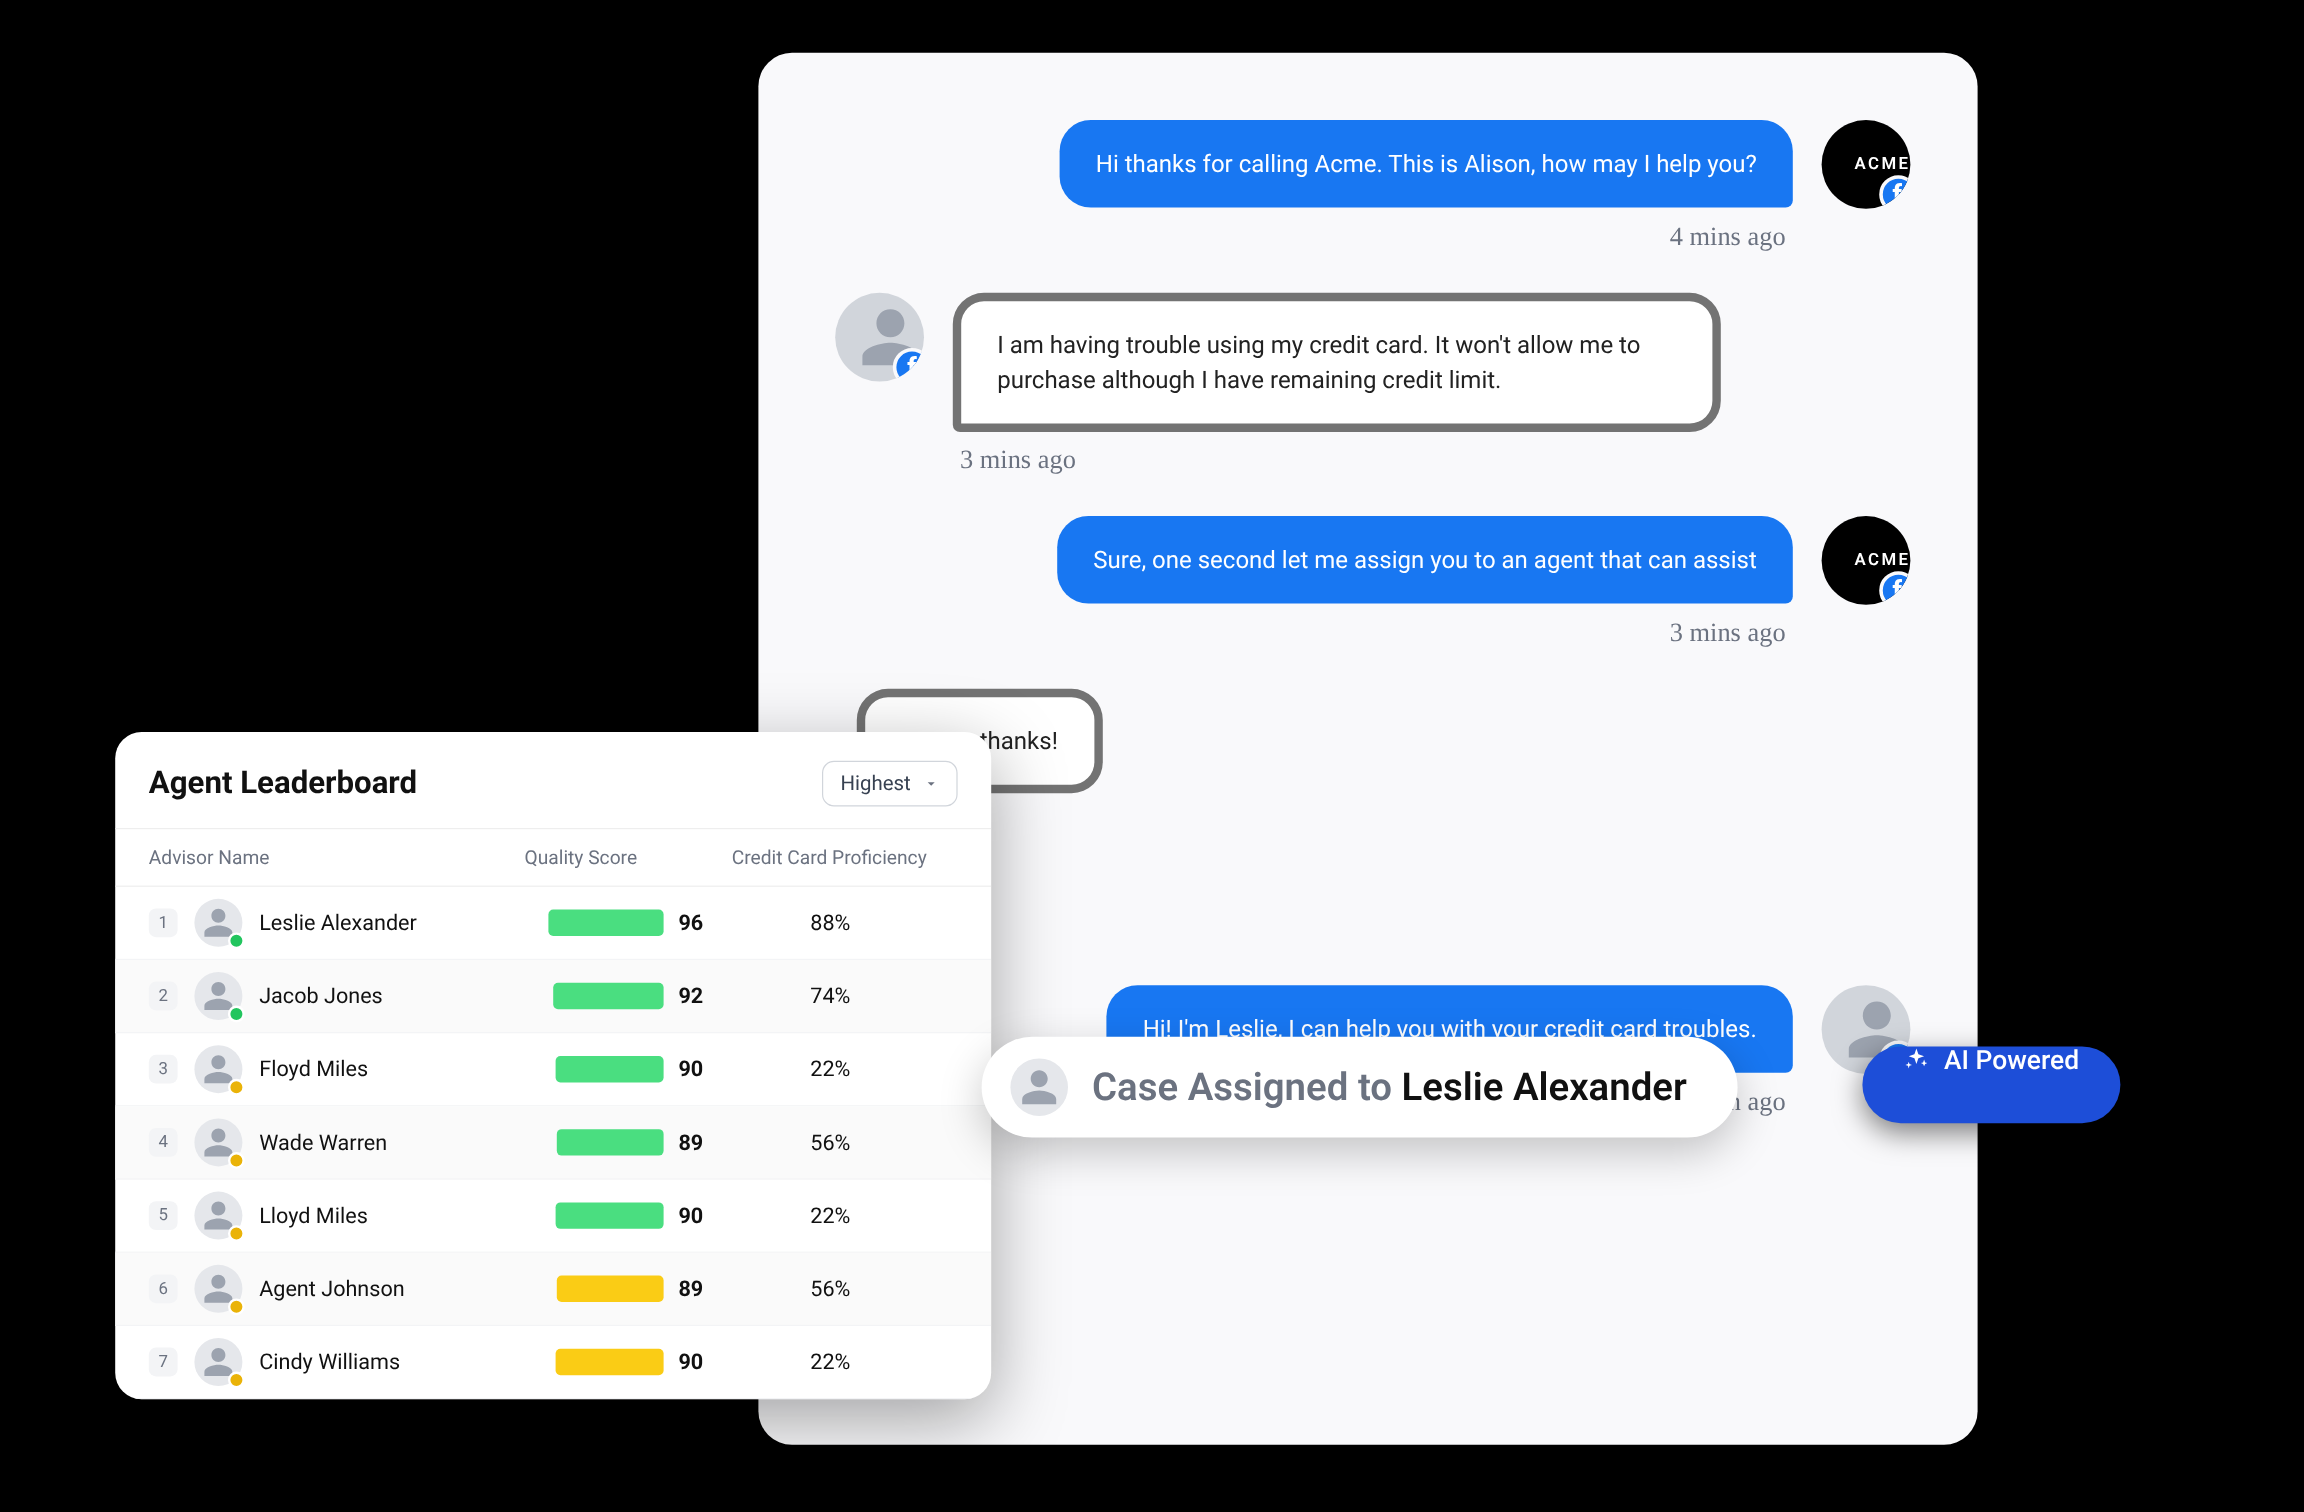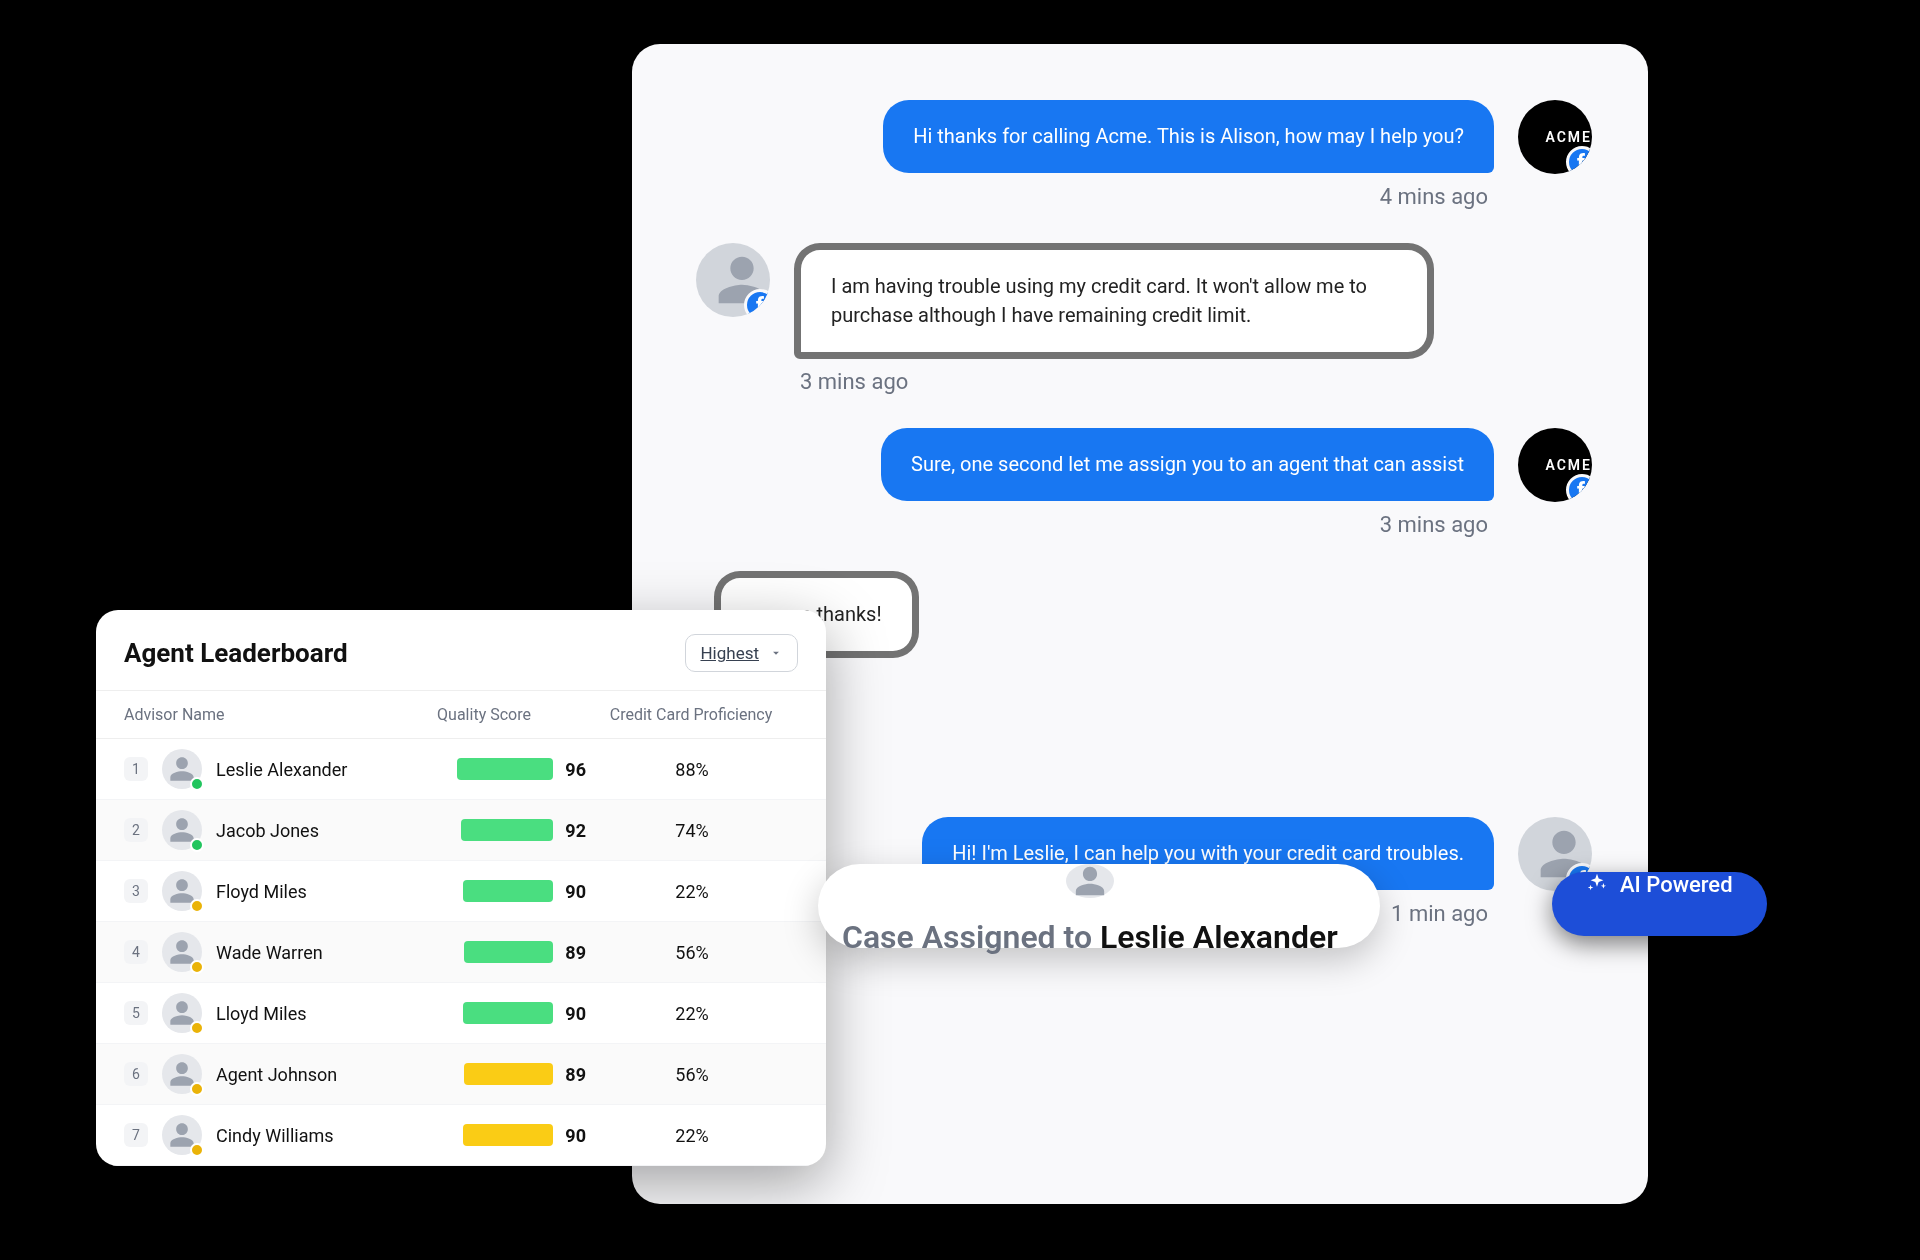--- a/index.html
+++ b/index.html
@@ -14,21 +14,21 @@
     border-radius: 28px;
     box-shadow: 0 18px 60px rgba(0,0,0,0.35);
     padding: 56px 56px 40px 64px;
   }
   .msg-row { display: flex; align-items: flex-start; gap: 24px; margin-bottom: 10px; }
   .msg-row.agent { justify-content: flex-end; }
   .msg-row.customer { justify-content: flex-start; }
   .bubble { max-width: 640px; padding: 22px 30px; font-size: 20px; line-height: 1.45; border-radius: 26px; }
   .bubble.agent { background: #1877f2; color: #fff; border-bottom-right-radius: 6px; }
   .bubble.customer { background: #fff; color: #222; border: 7px solid #737373; border-bottom-left-radius: 6px; }
-  .timestamp { font-size: 22px; color: #6b7280; margin: 8px 0 34px; }
+  .timestamp { font-size: 22px; color: #6b7280; margin: 8px 0 34px; font-family: Liberation Serif, serif; }
   .ts-right { text-align: right; padding-right: 104px; }
   .ts-left { text-align: left; padding-left: 104px; }
 
   .avatar { width: 74px; height: 74px; border-radius: 50%; position: relative; flex-shrink: 0; background: #d1d5db; display:flex; align-items:center; justify-content:flex-end; overflow:hidden;}
   .avatar.acme { background: #000; color: #fff; font-size: 14px; letter-spacing: 2px; font-weight: 600; }
   .avatar .fb-badge {
     position: absolute; right: -6px; bottom: -4px;
     width: 32px; height: 32px; border-radius: 50%;
     background: #1877f2; color: #fff; font-weight: 800; font-size: 22px;
     display: flex; align-items: center; justify-content: center;
@@ -39,21 +39,20 @@
   .case-assigned-pill {
     position: absolute;
     left: 818px; top: 864px;
     height: 84px;
     padding: 0 42px 0 24px;
     background: #fff;
     border-radius: 42px;
     box-shadow: 0 12px 36px rgba(0,0,0,0.22);
     display: flex; align-items: center; gap: 20px;
     z-index: 5;
-    flex-direction: column;
   }
   .case-assigned-pill .small-avatar{width:48px;height:48px;border-radius:50%;background:#e5e7eb;display:flex;align-items:center;justify-content:center;}
   .case-assigned-pill .small-avatar svg{width:34px;height:34px;fill:#9ca3af;}
   .case-assigned-pill .txt{font-size:32px;color:#6b7280;font-weight:600;white-space:nowrap;}
   .case-assigned-pill .txt .name{color:#111;}
 
   .ai-pill {
     position: absolute; left: 1552px; top: 872px;
     height: 64px; padding: 0 34px;
     background: #1d4ed8; color: #fff; border-radius: 32px;
@@ -73,21 +72,21 @@
     border-radius: 22px;
     box-shadow: 0 18px 60px rgba(0,0,0,0.35);
     overflow: hidden;
     font-size: 18px;
   }
   .lb-header { display: flex; align-items: center; justify-content: space-between; padding: 24px 28px 18px; }
   .lb-title { font-size: 26px; font-weight: 700; color: #111; }
   .lb-sort {
     display: flex; align-items: center; gap: 10px;
     border: 1px solid #d1d5db; border-radius: 10px;
-    padding: 8px 14px; font-size: 17px; color: #374151; cursor: pointer; text-decoration: underline;
+    padding: 8px 14px; font-size: 17px; color: #374151; cursor: pointer;
   }
   .lb-sort svg{width:14px;height:14px;fill:#6b7280;}
   .lb-cols { display: flex; border-top: 1px solid #eee; border-bottom: 1px solid #eee; padding: 14px 28px; color: #6b7280; font-size: 16px; }
   .col-name { width: 260px; }
   .col-score { width: 200px; text-align: center; }
   .col-prof { flex: 1; text-align: center; }
 
   .lb-row { display: flex; align-items: center; padding: 10px 28px; border-bottom: 1px solid #f3f4f6; }
   .lb-row.alt { background:#fafafa;}
   .rank-badge { width: 24px; height: 24px; border-radius: 6px; background: #f3f4f6; color: #6b7280; font-size: 14px; display: flex; align-items: center; justify-content: center; margin-right: 14px; }

